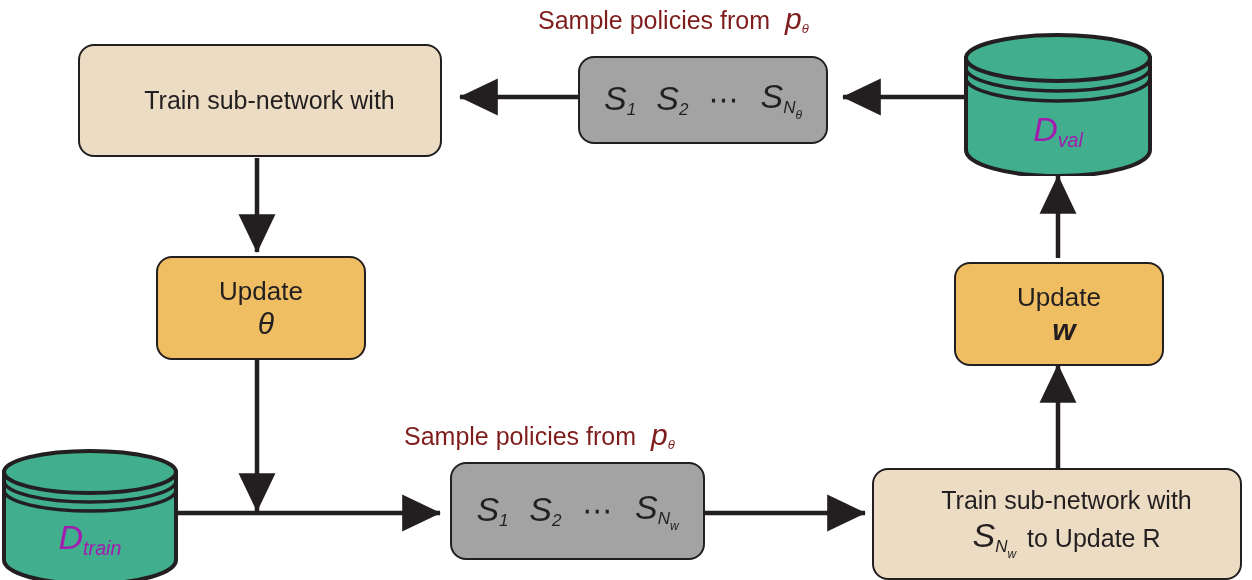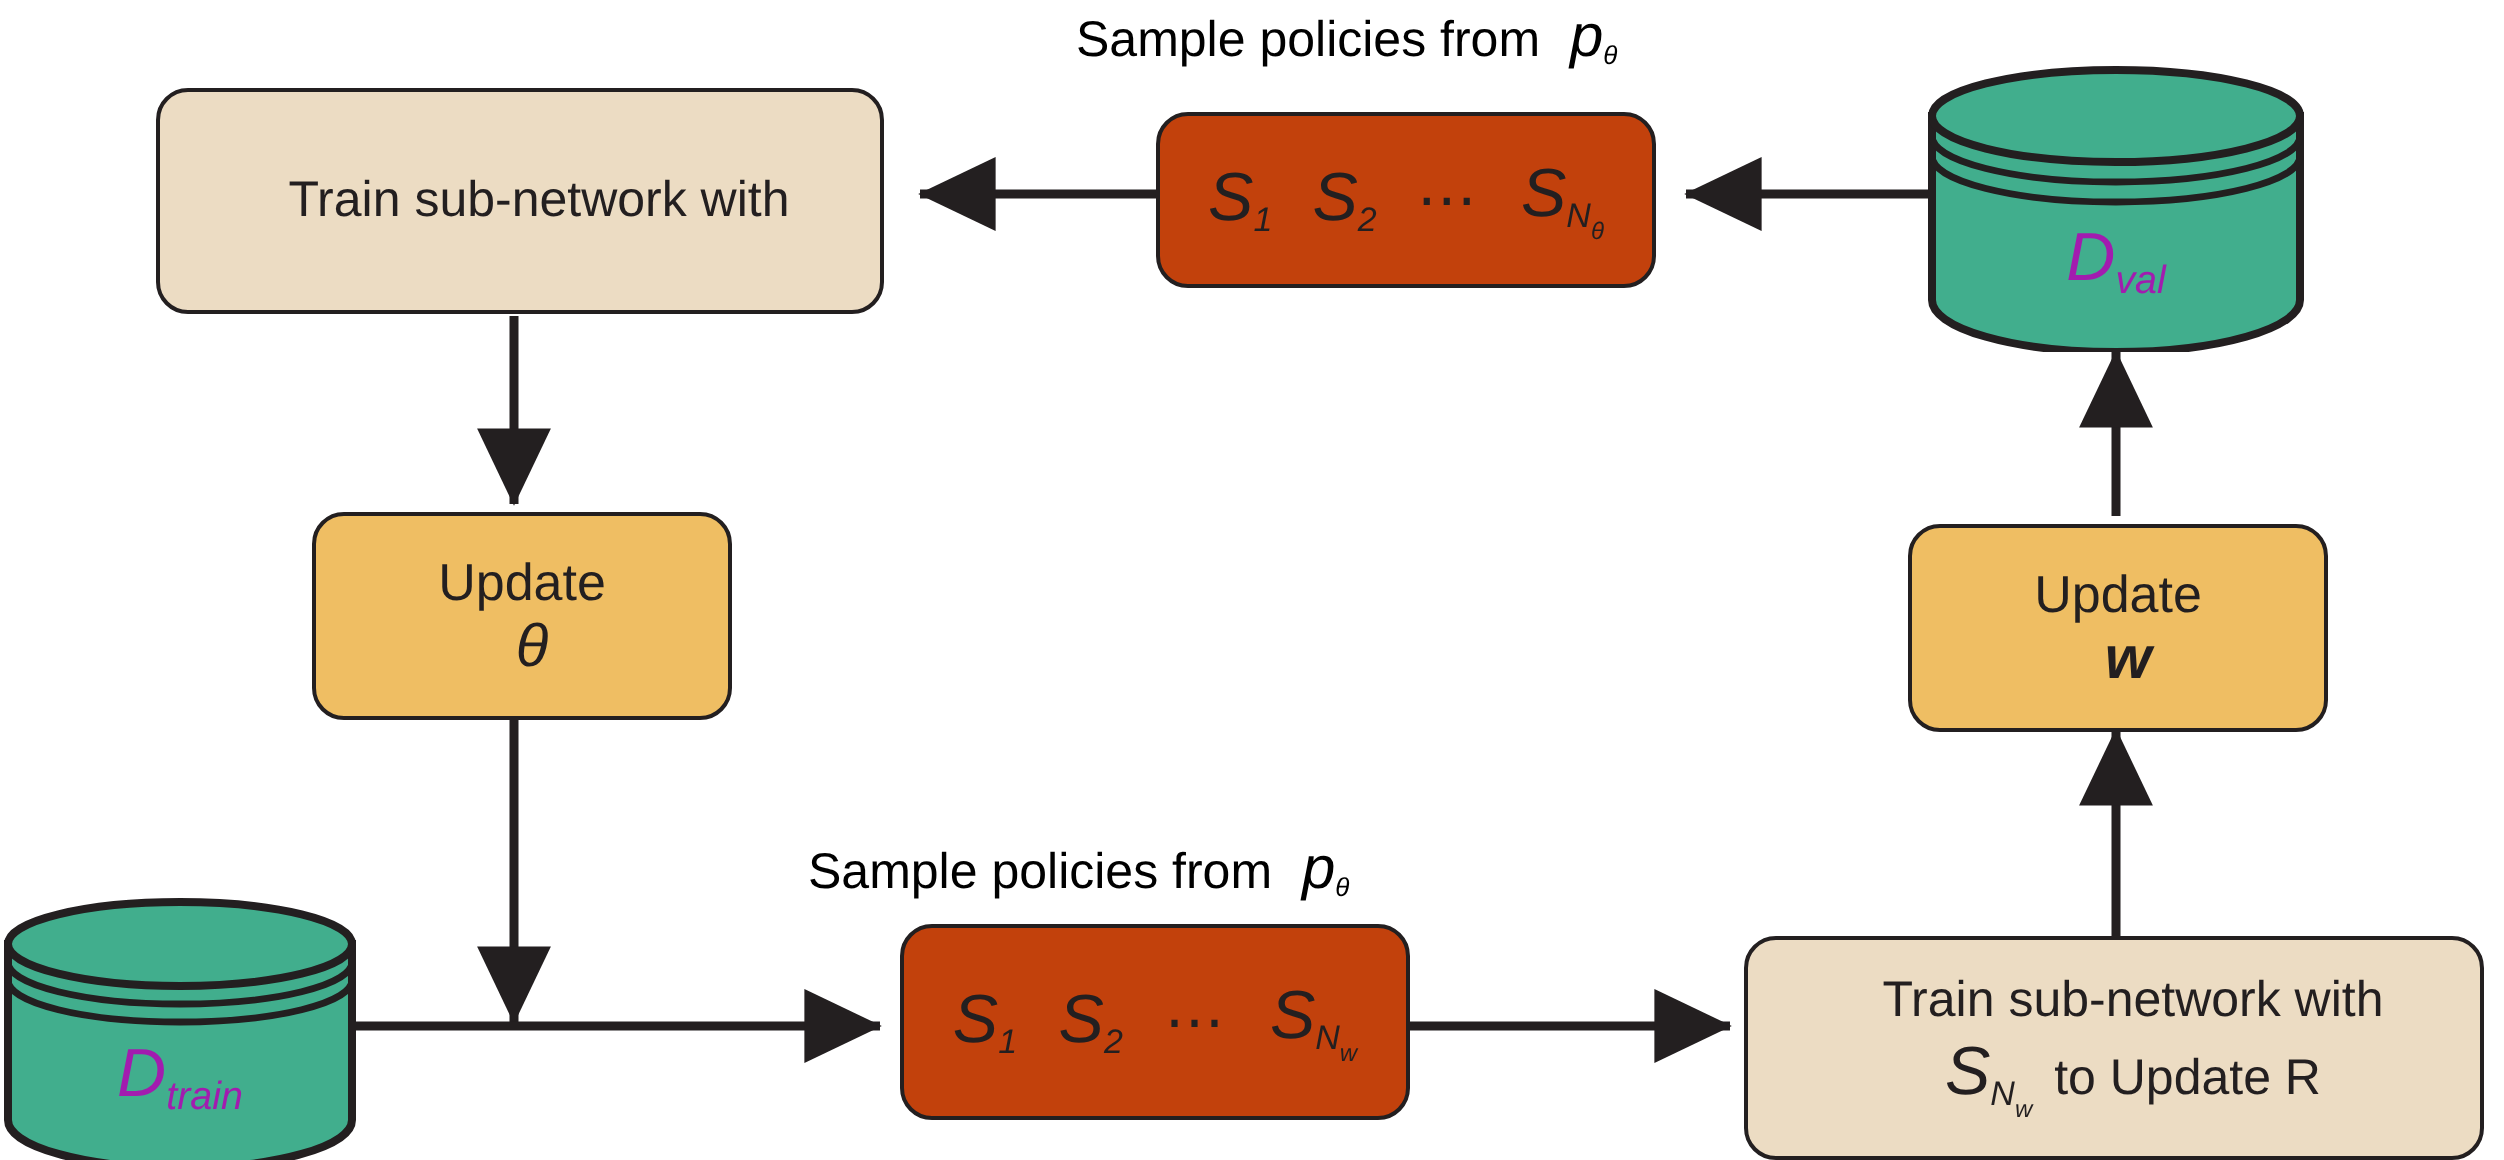--- a/index.html
+++ b/index.html
@@ -32,26 +32,26 @@
     align-items: center;
     justify-content: center;
     text-align: center;
     color: #231f20;
     z-index: 3;
   }
   .rounded {
     border-radius: 16px;
   }
   .tan   { background: #ecdcc3; padding-left: 19px; }
-  .green { background: #c2410c; }
+  .green { background: #a3a3a3; }
   .orange{ background: #efbe63; }
 
   .label {
     position: absolute;
-    color: #000000;
+    color: #7f1d1d;
     white-space: nowrap;
     z-index: 4;
   }
   .cap-text {
     font-size: 25px;
     line-height: 1.18;
   }
   .upd-text { font-size: 26px; flex-direction: column; }
 
   

